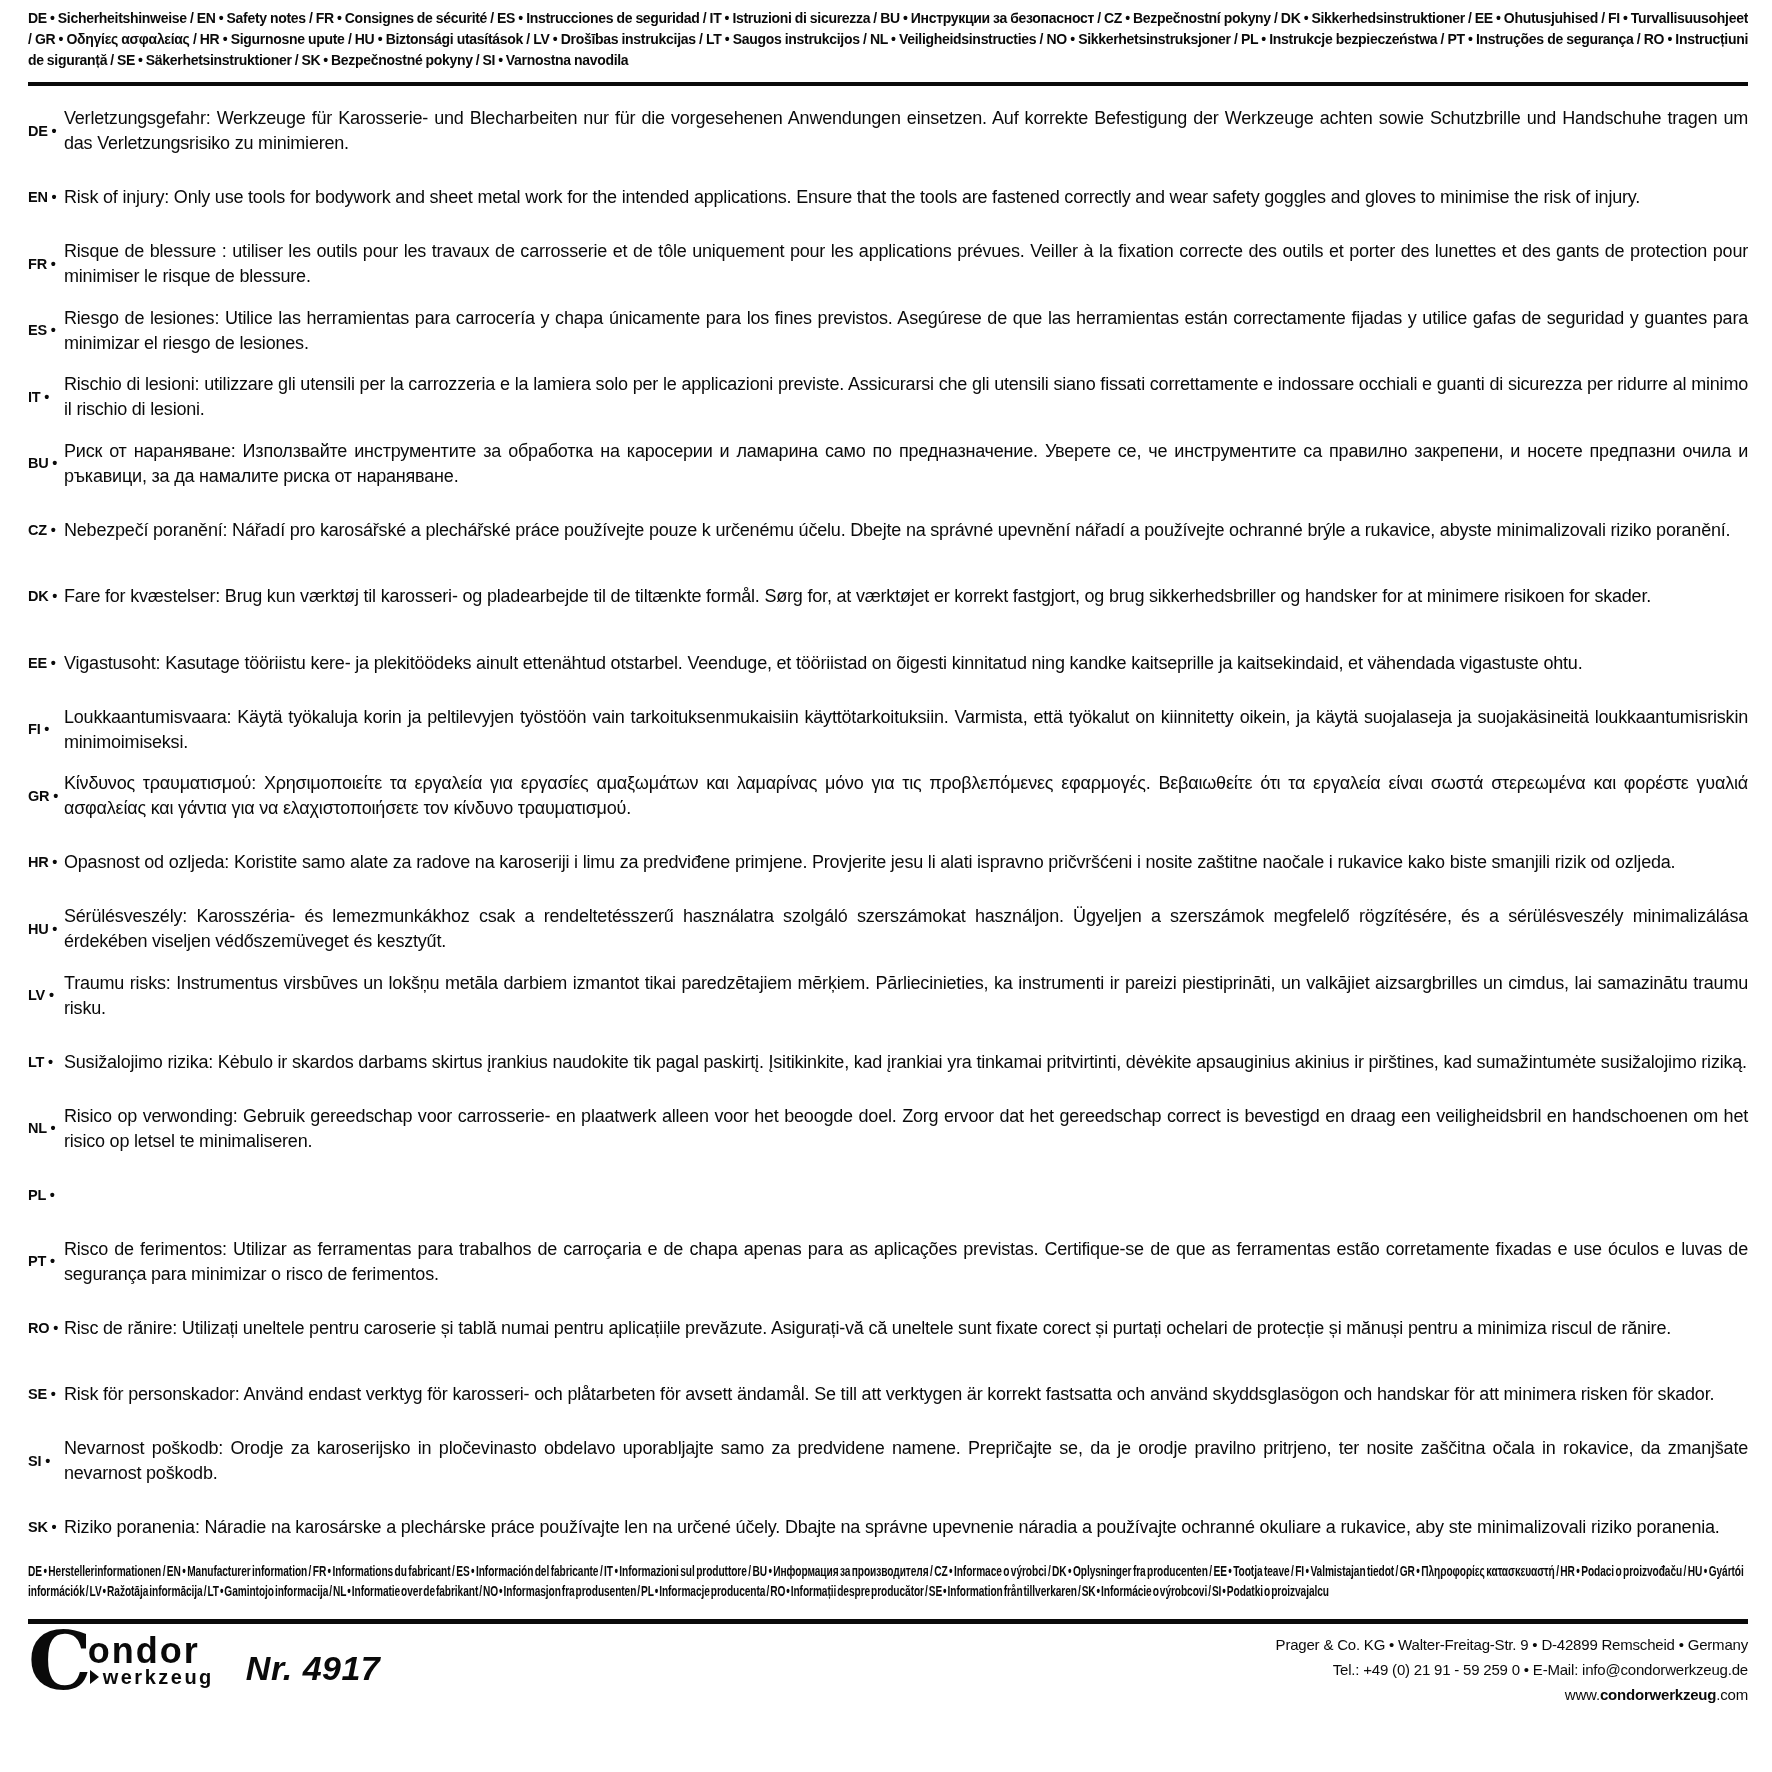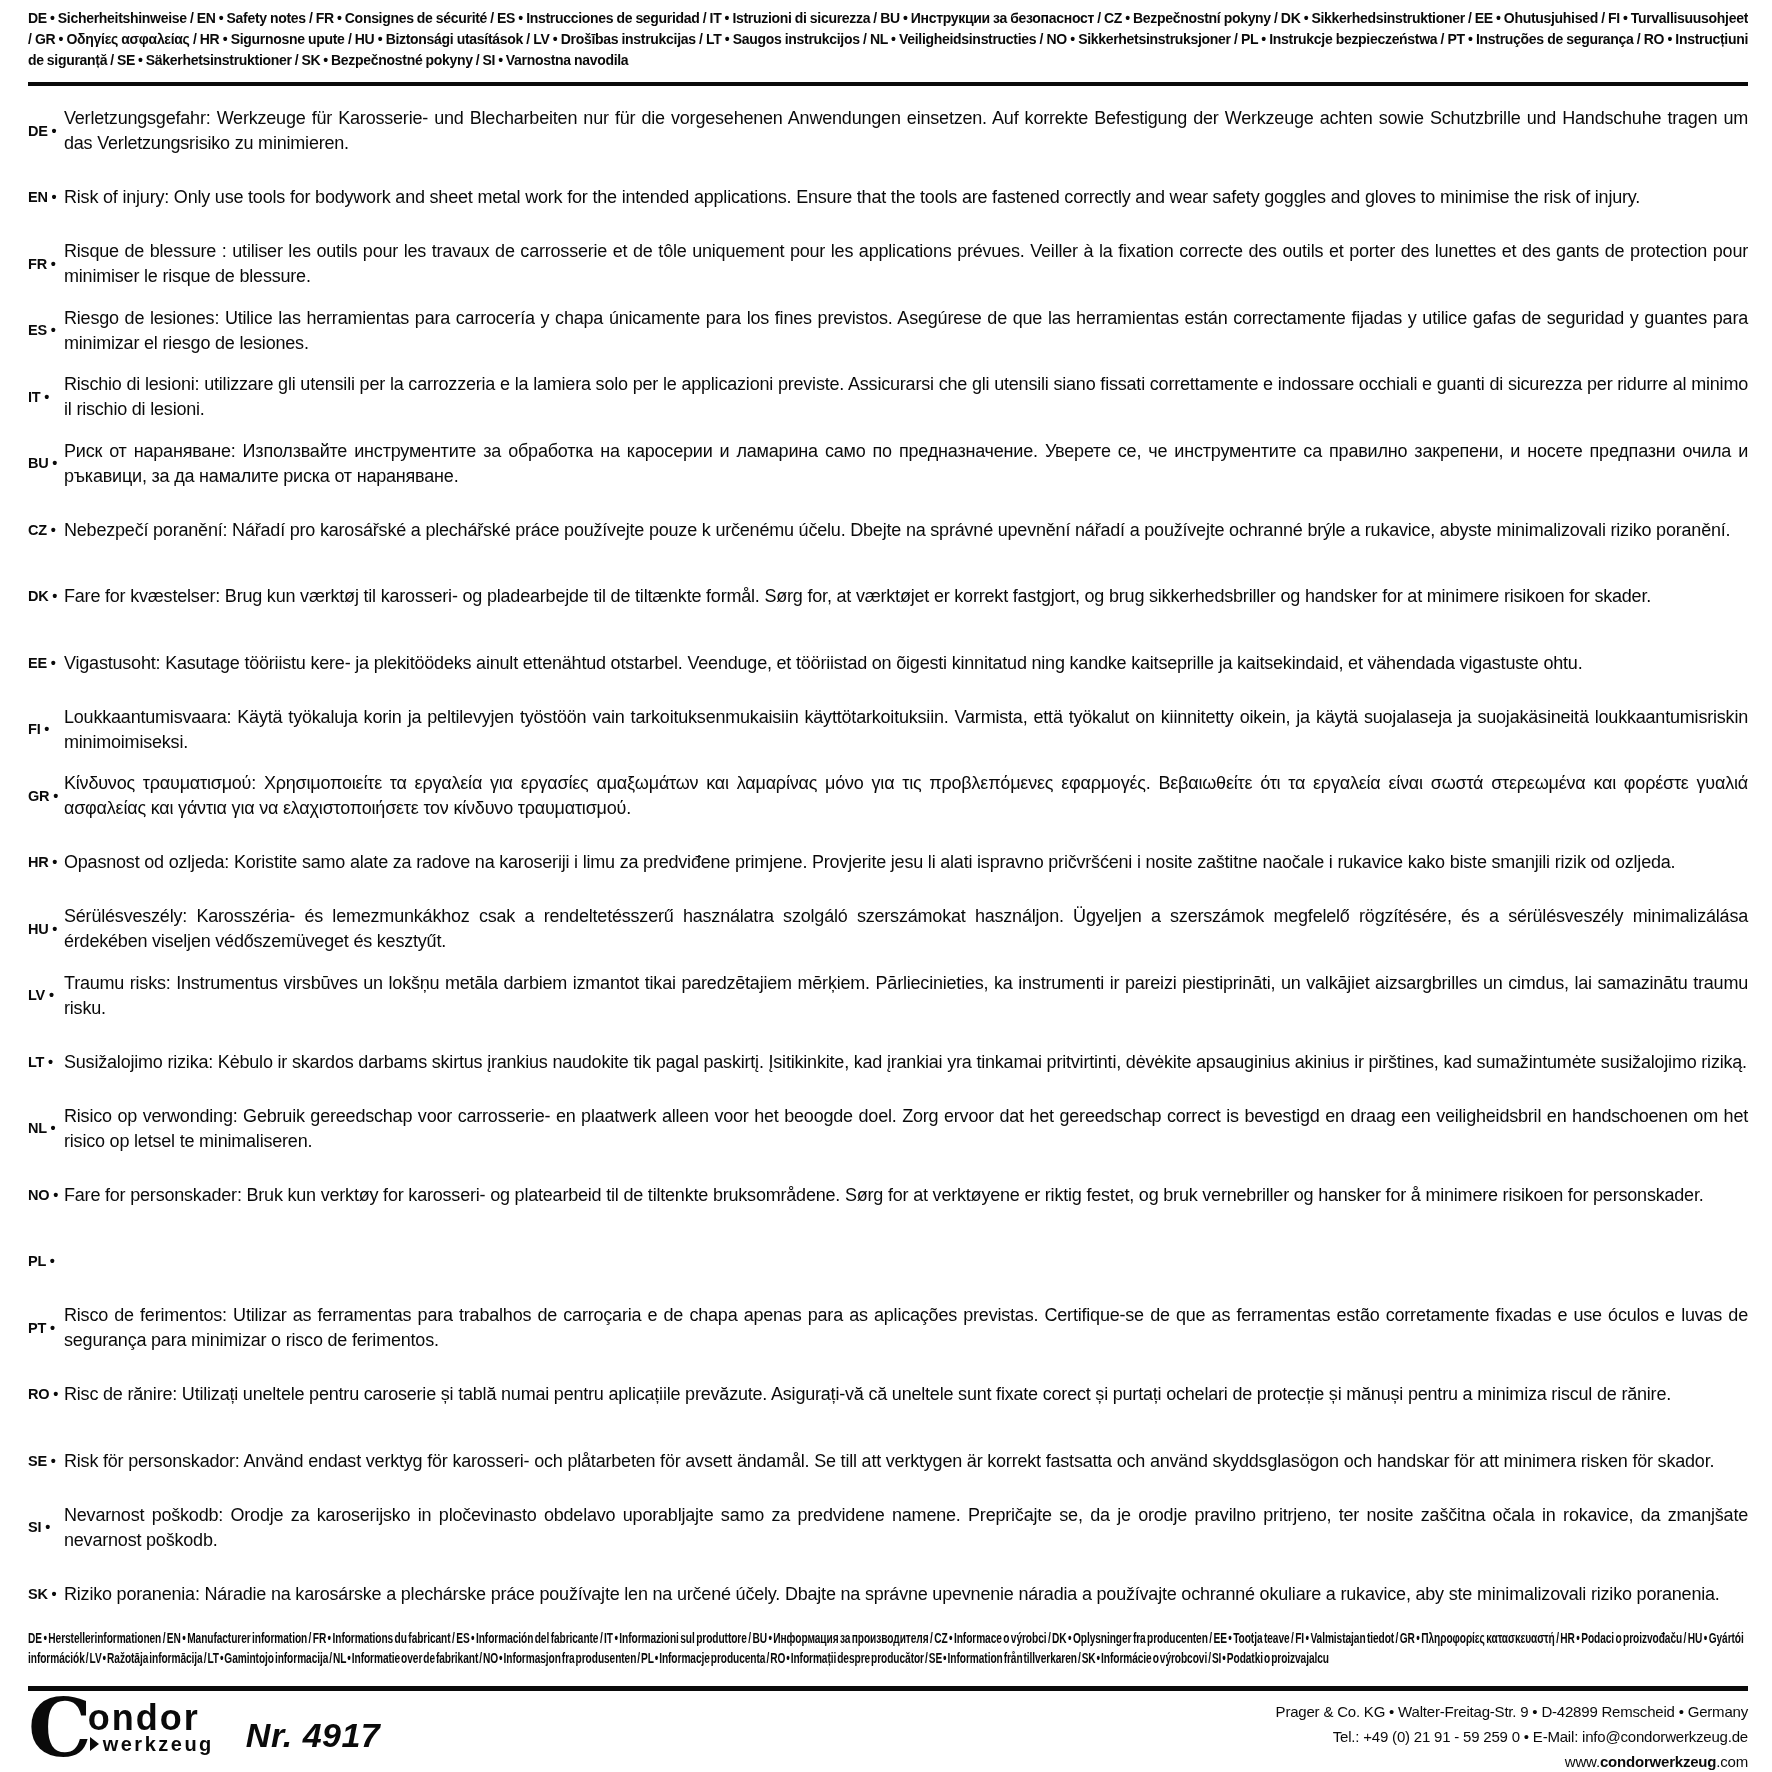--- a/index.html
+++ b/index.html
@@ -232,24 +232,20 @@
   <div class="note-row">
     <span class="note-code">LT •</span>
     <span class="note-text">Susižalojimo rizika: Kėbulo ir skardos darbams skirtus įrankius naudokite tik pagal paskirtį. Įsitikinkite, kad įrankiai yra tinkamai pritvirtinti, dėvėkite apsauginius akinius ir pirštines, kad sumažintumėte susižalojimo riziką.</span>
   </div>
 
   <div class="note-row">
     <span class="note-code">NL •</span>
     <span class="note-text">Risico op verwonding: Gebruik gereedschap voor carrosserie- en plaatwerk alleen voor het beoogde doel. Zorg ervoor dat het gereedschap correct is bevestigd en draag een veiligheidsbril en handschoenen om het risico op letsel te minimaliseren.</span>
   </div>
 
-  <div class="note-row">
-    <span class="note-code">NO •</span>
-    <span class="note-text">Fare for personskader: Bruk kun verktøy for karosseri- og platearbeid til de tiltenkte bruksområdene. Sørg for at verktøyene er riktig festet, og bruk vernebriller og hansker for å minimere risikoen for personskader.</span>
-  </div>
 
   <div class="note-row">
     <span class="note-code">PL •</span>
   </div>
 
   <div class="note-row">
     <span class="note-code">PT •</span>
     <span class="note-text">Risco de ferimentos: Utilizar as ferramentas para trabalhos de carroçaria e de chapa apenas para as aplicações previstas. Certifique-se de que as ferramentas estão corretamente fixadas e use óculos e luvas de segurança para minimizar o risco de ferimentos.</span>
   </div>
 

